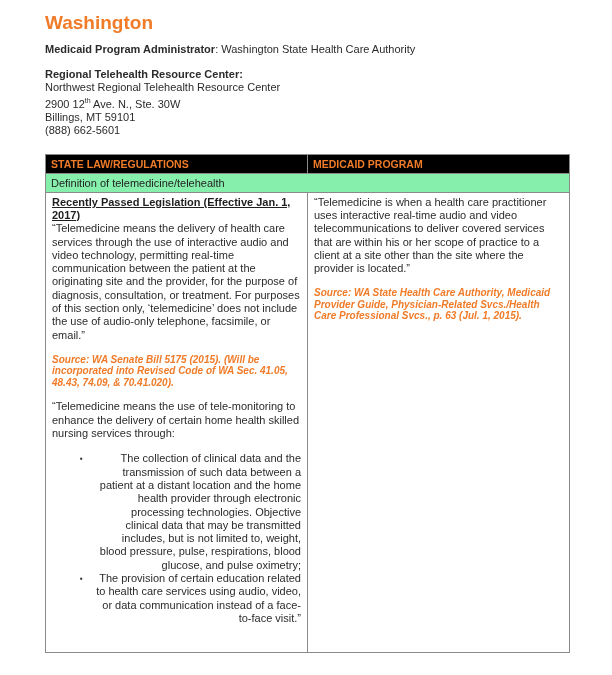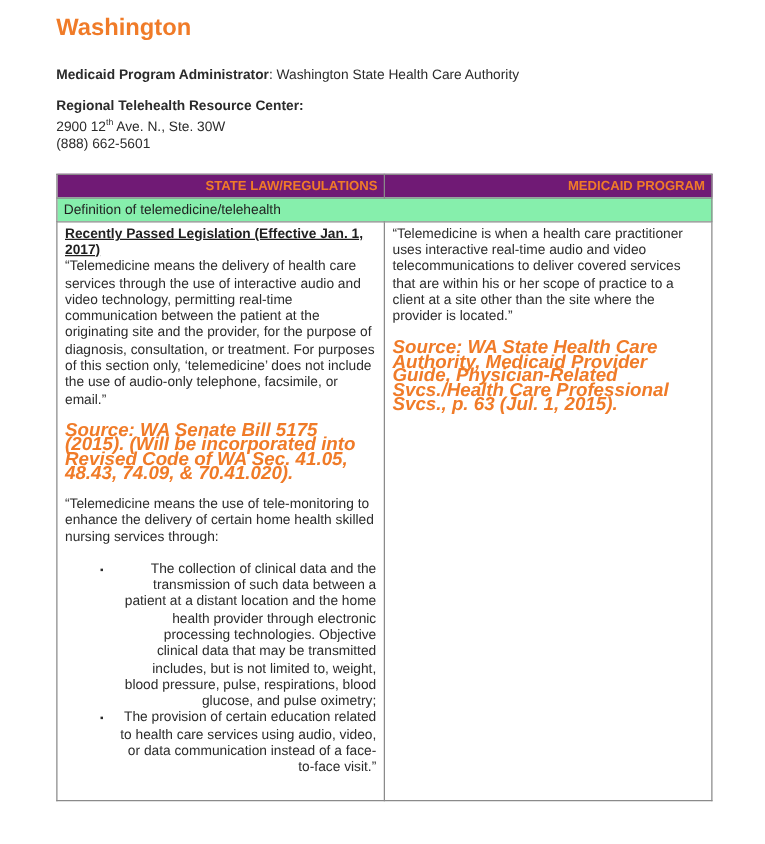--- a/index.html
+++ b/index.html
@@ -7,21 +7,21 @@
     margin: 0; padding: 0;
     width: 612px; height: 675px;
     background: #ffffff;
     overflow: hidden;
     font-family: "Liberation Sans", sans-serif;
     color: #2b2b2b;
   }
   .page { padding: 12px 42px 0 45px; width: 612px; }
 
   .title {
-    margin: 0 0 20px 0;
+    margin: 0 0 9px 0;
     font-size: 19px;
     font-weight: bold;
     color: #F07B28;
   }
 
   .info-line { font-size: 11px; margin: 0 0 12px 0; line-height: 13px; }
   .info-line .lbl { font-weight: bold; }
 
   .rtrc { margin-top: 0; font-size: 11px; line-height: 13px; }
   .rtrc .lbl { font-weight: bold; }
@@ -37,25 +37,25 @@
     width: 525px;
     border-collapse: collapse;
     table-layout: fixed;
   }
   table.policy th, table.policy td {
     border: 1px solid #8a8a8a;
     vertical-align: top;
   }
   th.colhead {
     width: 50%;
-    background: #701a75;
+    background: #000000;
     color: #F07B28;
     font-size: 10.5px;
     font-weight: bold;
-    text-align: right;
+    text-align: left;
     padding: 3px 5px;
   }
   td.section {
     background: #86efac;
     font-size: 11px;
     padding: 3px 5px;
     color: #1f1f1f;
   }
   td.cell {
     padding: 3px 6px 6px 6px;
@@ -67,21 +67,21 @@
   .cell .heading {
     font-weight: bold;
     text-decoration: underline;
     margin: 0;
     color: #1f1f1f;
   }
   .cell .src {
     color: #F07B28;
     font-weight: bold;
     font-style: italic;
-    font-size: 15px;
+    font-size: 10px;
     line-height: 11.5px;
   }
   ul.bullets {
     list-style: none;
     margin: 0 0 12px 0;
     padding: 0 0 0 28px;
   }
   ul.bullets li {
     position: relative;
     padding-left: 15px;
@@ -100,21 +100,23 @@
 
 <div class="page">
 
   <h1 class="title">Washington</h1>
 
 
   <p class="info-line"><span class="lbl">Medicaid Program Administrator</span><span>: Washington State Health Care Authority</span></p>
 
   <div class="rtrc">
     <div class="lbl">Regional Telehealth Resource Center:</div>
+    <div>Northwest Regional Telehealth Resource Center</div>
     <div><span>2900 12</span><sup>th</sup><span> Ave. N., Ste. 30W</span></div>
+    <div>Billings, MT 59101</div>
     <div>(888) 662-5601</div>
   </div>
 
   <table class="policy">
     <tbody>
         <tr>
       <th class="colhead">STATE LAW/REGULATIONS</th>
       <th class="colhead">MEDICAID PROGRAM</th>
     </tr>
     <tr>

